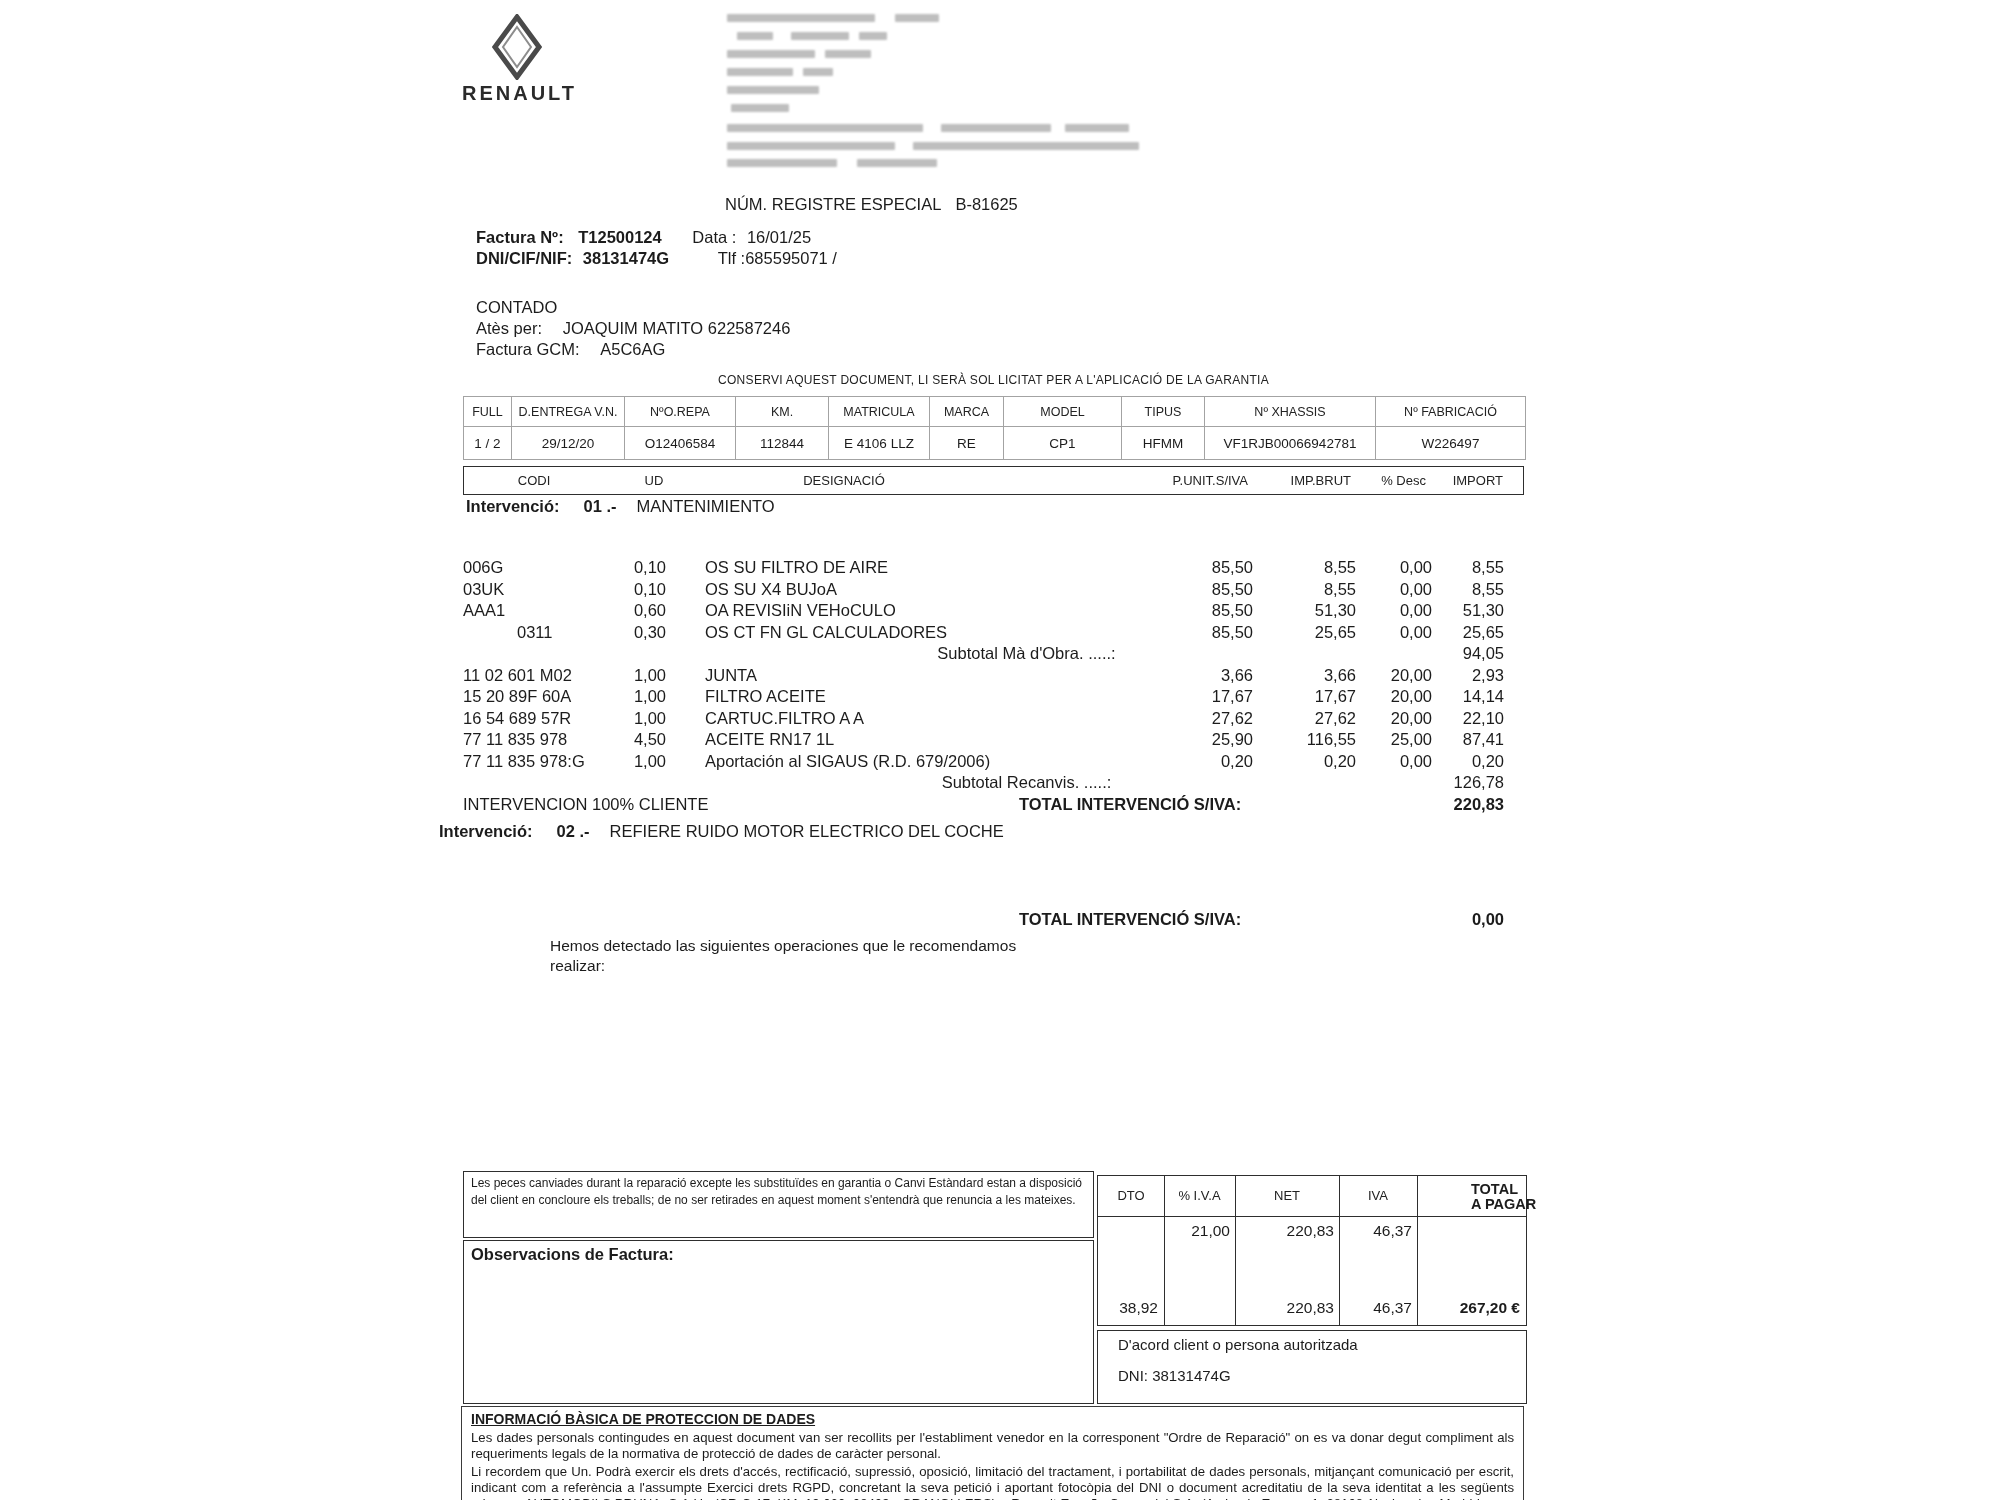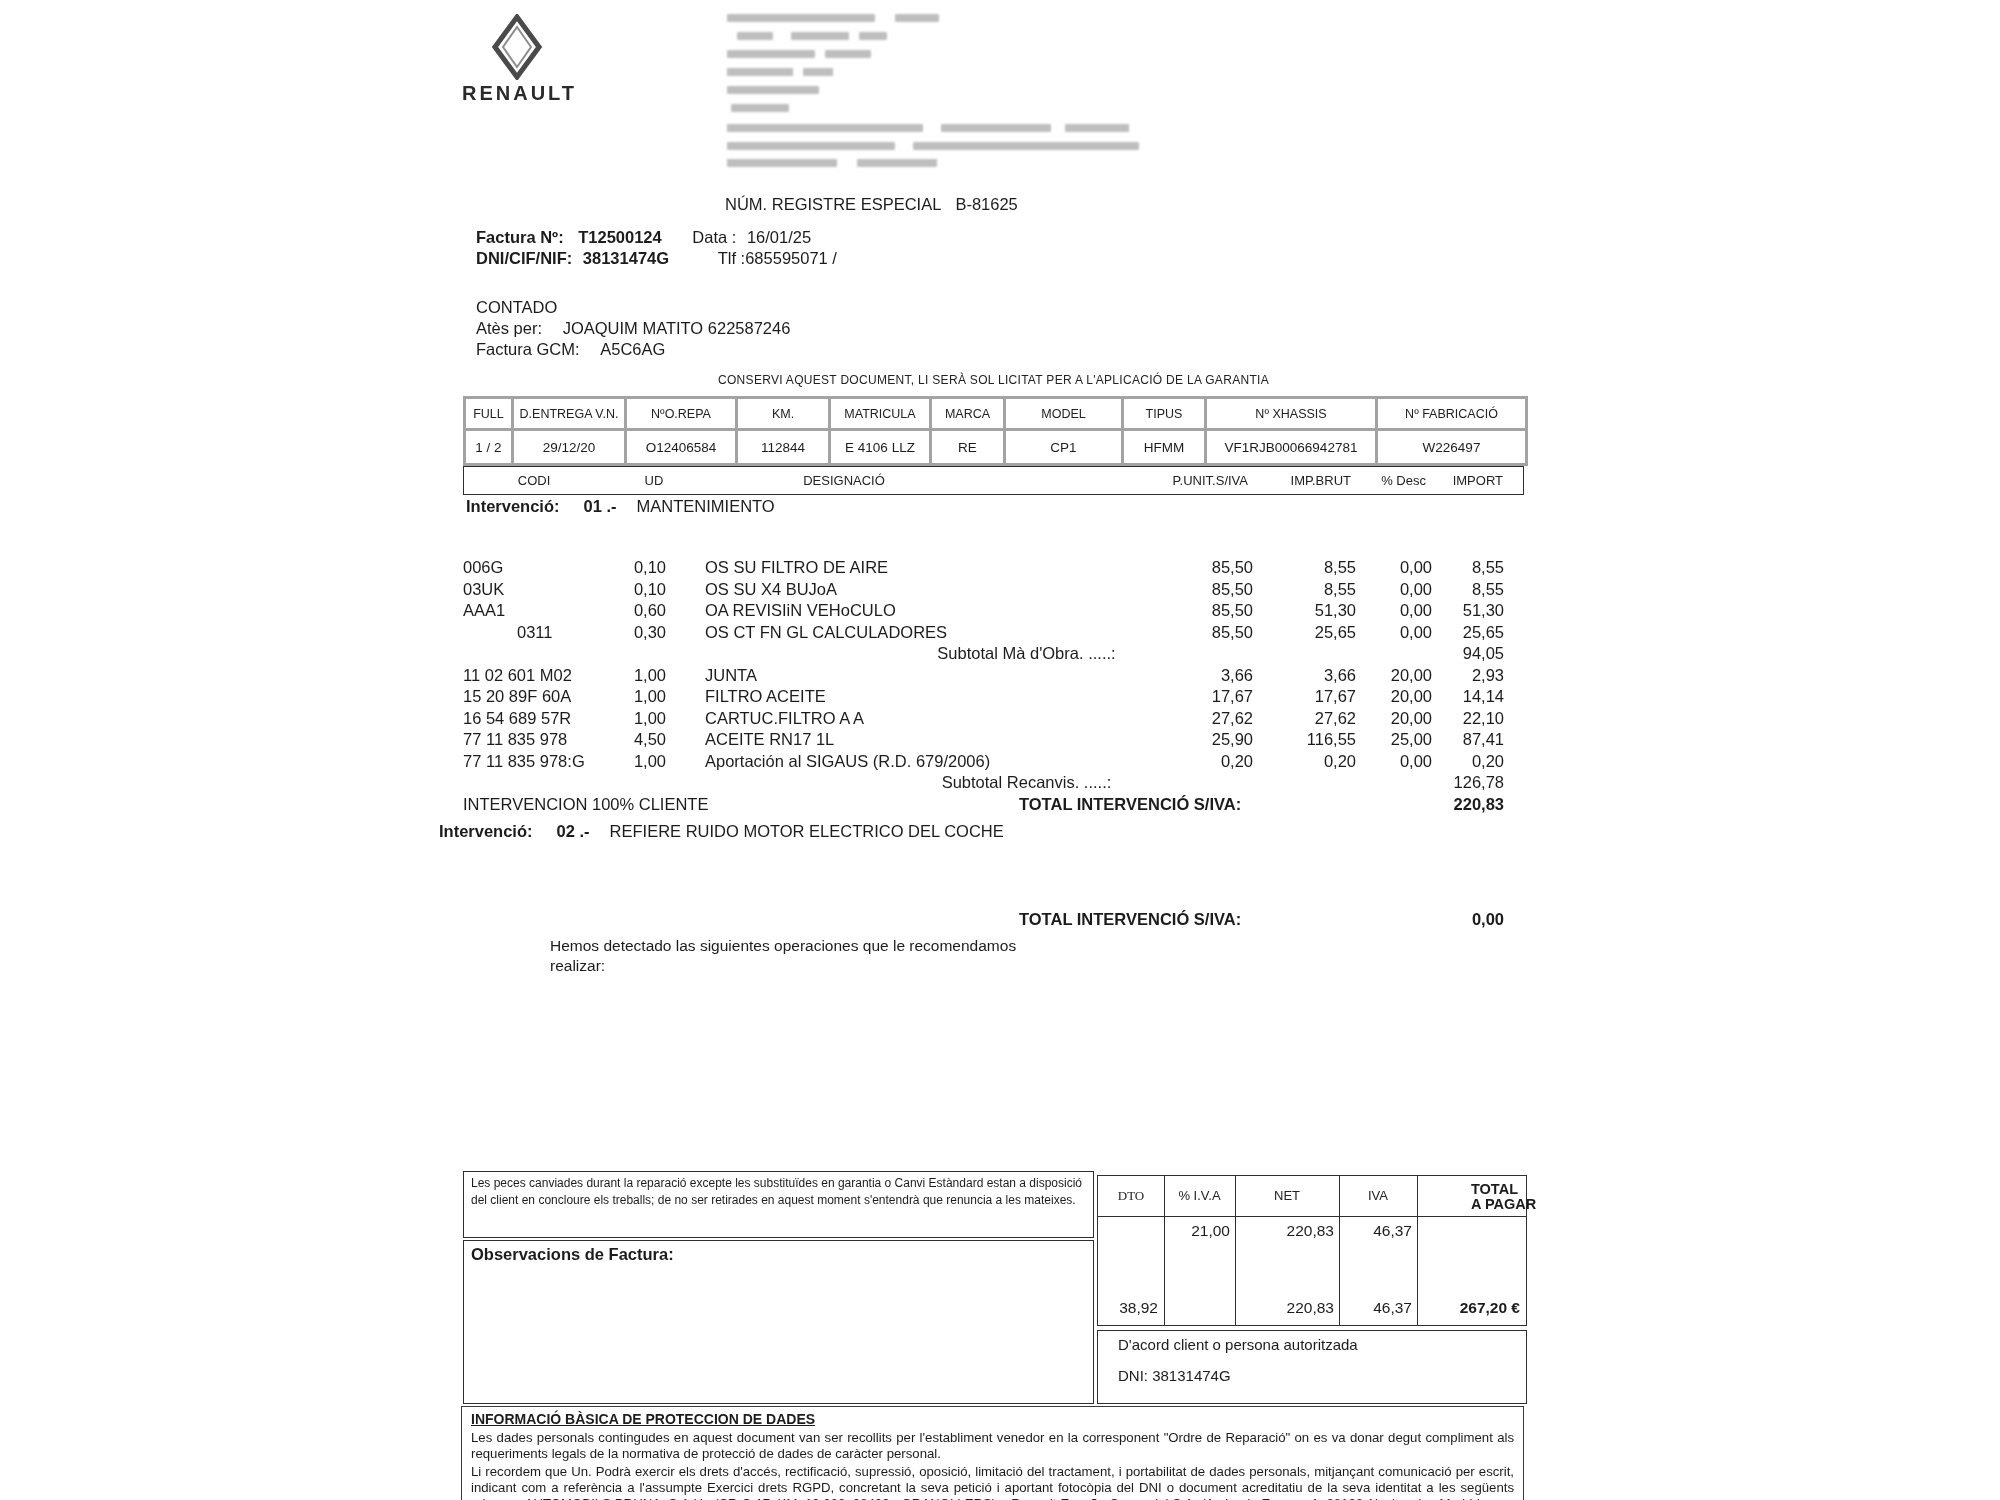--- a/index.html
+++ b/index.html
@@ -20,21 +20,21 @@
   
   #meta1{left:476px;top:227px;font-size:16.5px;line-height:21px;}
   #meta1 .b{font-weight:bold;}
   #meta2{left:476px;top:297px;font-size:16.5px;line-height:21px;}
 
   #notice{left:463px;top:373px;width:1061px;text-align:center;font-size:12px;letter-spacing:.3px;color:#222;}
 
   
   #vehicle{left:463px;top:396px;}
   #vehicle table{border-collapse:collapse;table-layout:fixed;width:1062px;}
-  #vehicle th,#vehicle td{border:3px solid #a3a3a3;text-align:center;overflow:hidden;white-space:nowrap;padding:0 2px;}
+  #vehicle th,#vehicle td{border:1px solid #a3a3a3;text-align:center;overflow:hidden;white-space:nowrap;padding:0 2px;}
   #vehicle th{font-weight:normal;font-size:12.5px;height:29px;color:#222;}
   #vehicle td{font-size:13.5px;height:32px;}
 
   
   #items-header{left:463px;top:466px;width:1061px;height:29px;border:1.4px solid #2e2e2e;box-sizing:border-box;font-size:13px;color:#222;}
   #items-header span{position:absolute;top:6px;white-space:nowrap;}
   .h-codi{left:20px;width:100px;text-align:center;}
   .h-ud{left:150px;width:80px;text-align:center;}
   .h-des{left:300px;width:160px;text-align:center;}
   .h-pu{left:638px;width:146px;text-align:right;}
@@ -77,21 +77,21 @@
              font-size:12px;line-height:16.8px;padding:3px 7px;}
   #obs-box{left:463px;top:1240px;width:631px;height:164px;border:1.3px solid #2e2e2e;box-sizing:border-box;padding:4px 7px;}
   #obs-box .lbl{font-size:16.5px;font-weight:bold;}
 
   
   #totals-box{left:1097px;top:1175px;width:430px;height:151px;border:1.3px solid #2e2e2e;box-sizing:border-box;}
   #totals-box .vl{position:absolute;top:0;bottom:0;width:0;border-left:1px solid #2e2e2e;}
   #totals-box .hl{position:absolute;left:0;right:0;top:40px;height:0;border-top:1px solid #2e2e2e;}
   #totals-box span{position:absolute;white-space:nowrap;}
   .th{font-size:13px;top:12px;text-align:center;color:#222;}
-  .th-dto{left:0;width:66px;font-family:Liberation Serif, serif;}
+  .th-dto{left:0;width:66px;}
   .th-ivap{left:66px;width:71px;}
   .th-net{left:137px;width:104px;}
   .th-iva{left:241px;width:78px;}
   .th-total{left:319px;width:108px;top:6px;font-size:14.5px;font-weight:bold;line-height:15px;text-align:center;}
   .tv{font-size:15.5px;text-align:right;}
   .r1{top:46px;}
   .r2{bottom:8px;}
   .v-dto{left:2px;width:58px;text-align:right;}
   .v-ivap{left:68px;width:64px;}
   .v-net{left:139px;width:97px;}

